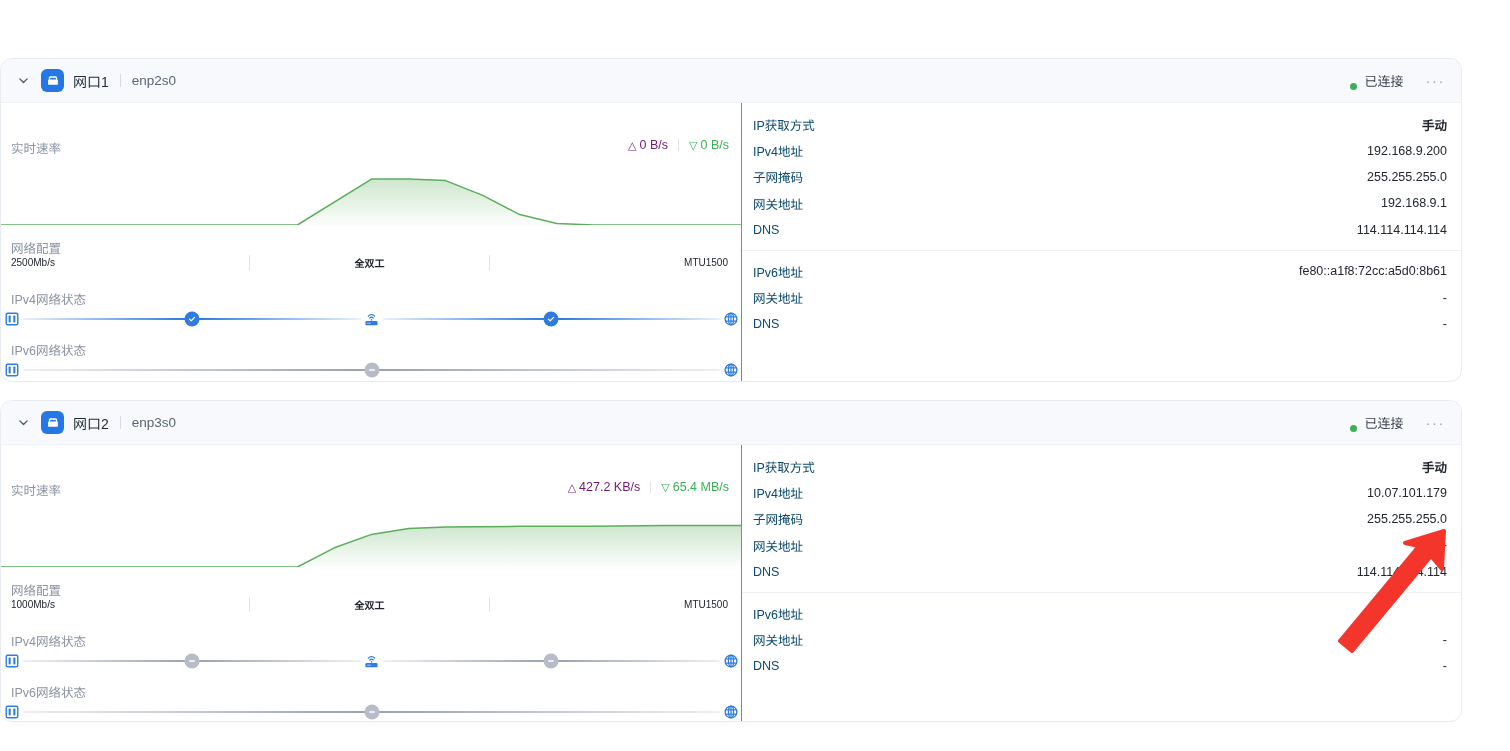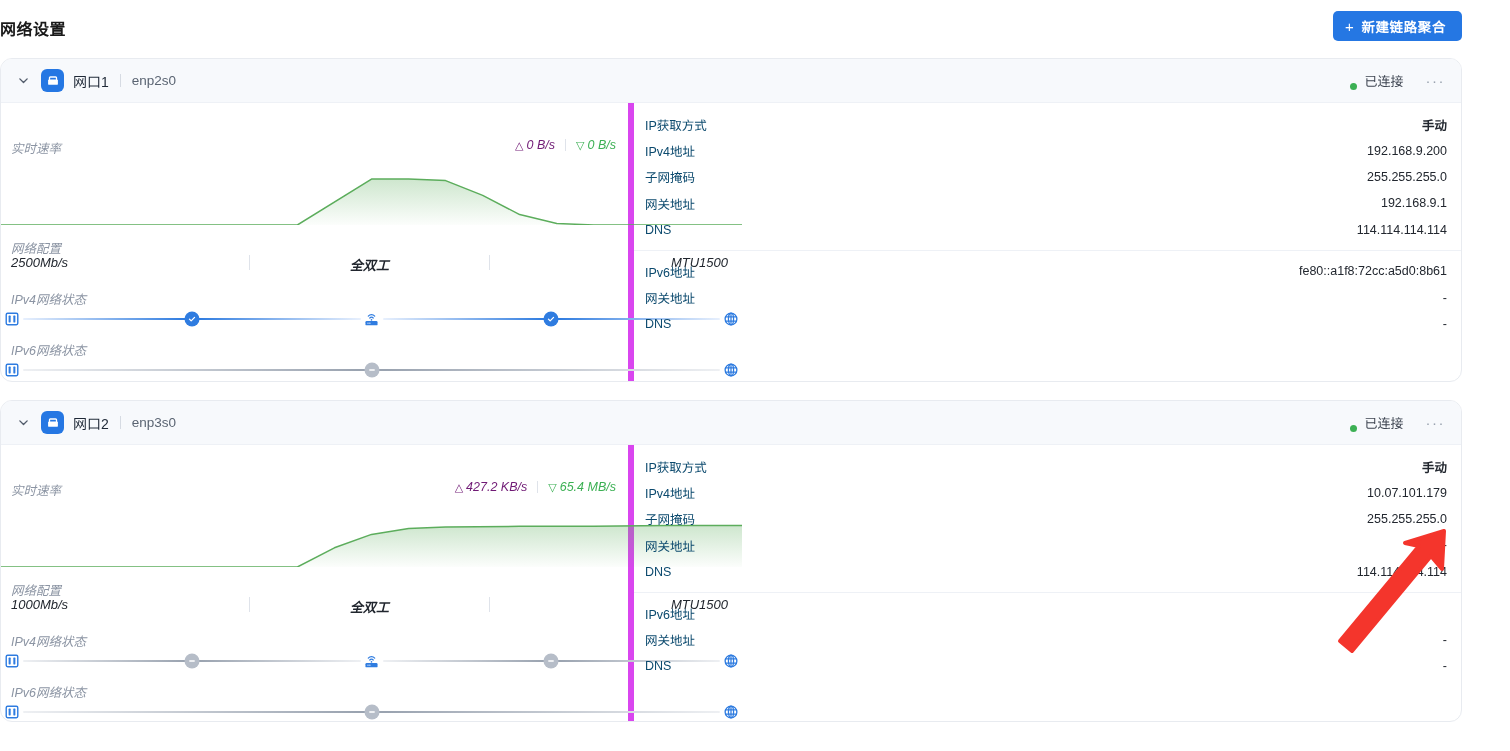--- a/index.html
+++ b/index.html
@@ -62,38 +62,38 @@
   .nic-dev { font-size: 13.5px; color: #5a6472; }
   .head-right { margin-left: auto; display: flex; align-items: flex-end; }
   .dot { width: 7px; height: 7px; border-radius: 50%; background: #3cb054; margin-right: 7px; }
   .status-text { font-size: 13px; color: #3d4450; }
   .more {
     margin-left: 22px; color: #9aa3b0; font-size: 15px; letter-spacing: 1.5px;
     cursor: pointer; line-height: 8px; padding-bottom: 5px;
   }
 
   .card-body { display: flex; height: calc(100% - 44px); }
-  .left-pane { width: 633px; position: relative; border-right: 6px solid #d946ef; font-style: italic; }
+  .left-pane { width: 741px; position: relative; border-right: 1px solid #d946ef; }
   .right-pane { flex: 1; position: relative; }
 
   
   .sec-label {
     position: absolute; font-size: 12.5px; color: #8b94a3;
   }
   .speeds { position: absolute; right: 12px; display: flex; align-items: center; font-size: 12.5px; }
   .sp-up { color: #701a75; }
   .sp-dn { color: #3cb054; }
   .sp-div { width: 1px; height: 12px; background: #dfe3ea; margin: 0 10px; }
   .caret { font-size: 11px; margin-right: 3px; }
 
   .spark { position: absolute; left: 0; width: 741px; }
 
   .netcfg {
     position: absolute; left: 0; width: 741px;
-    display: flex; align-items: flex-start; font-size: 13px; color: #21262e;
+    display: flex; align-items: center; font-size: 10px; color: #21262e;
   }
   .netcfg .c {
     flex: 1; display: flex; align-items: center;
   }
   .netcfg .c1 { padding-left: 10px; }
   .netcfg .c2 { justify-content: center; font-weight: 700; }
   .netcfg .c3 { justify-content: flex-end; padding-right: 14px; }
   .vline { width: 1px; height: 15px; background: #dfe3ea; }
 
   
@@ -127,27 +127,20 @@
   .group-sep { position: absolute; left: 0; right: 0; height: 1px; background: #eef1f6; }
 
   
   .arrow-anno { position: absolute; left: 1330px; top: 525px; pointer-events: none; }
 </style>
 </head>
 <body>
 
 <div class="page">
 
-  <div class="topbar">
-    <div class="page-title">网络设置</div>
-    <button class="btn-primary">
-      <span class="plus">+</span>
-      <span>新建链路聚合</span>
-    </button>
-  </div>
 
   <div id="cards-host">
       <div class="card" id="card-0" style="top: 58px; height: 324px;">
         <div class="card-head">
           <span class="chev">
             <svg width="13" height="13" viewBox="0 0 16 16">
               <path d="M3.5 6 L8 10.5 L12.5 6" fill="none" stroke="#525c6b" stroke-width="1.7" stroke-linecap="round" stroke-linejoin="round"></path>
             </svg>
           </span>
           <span class="port-icon">

